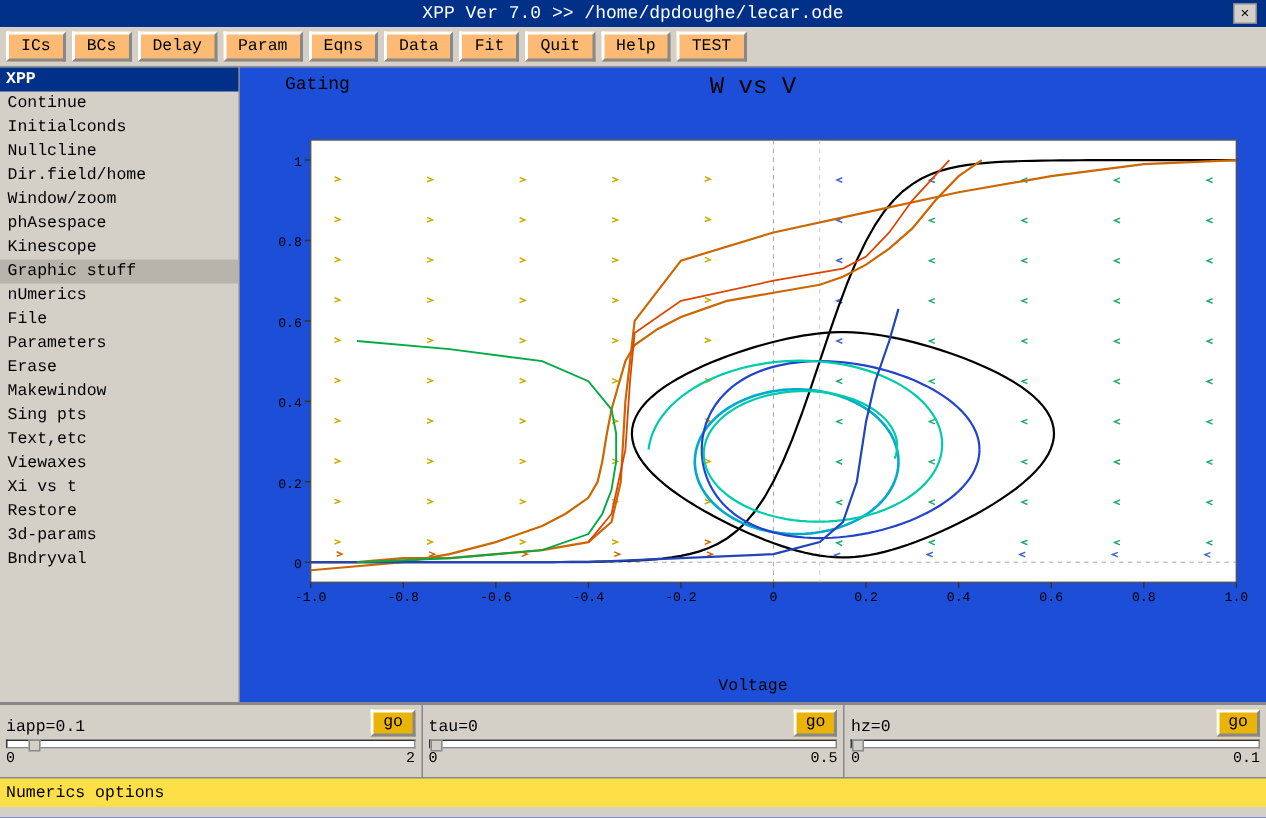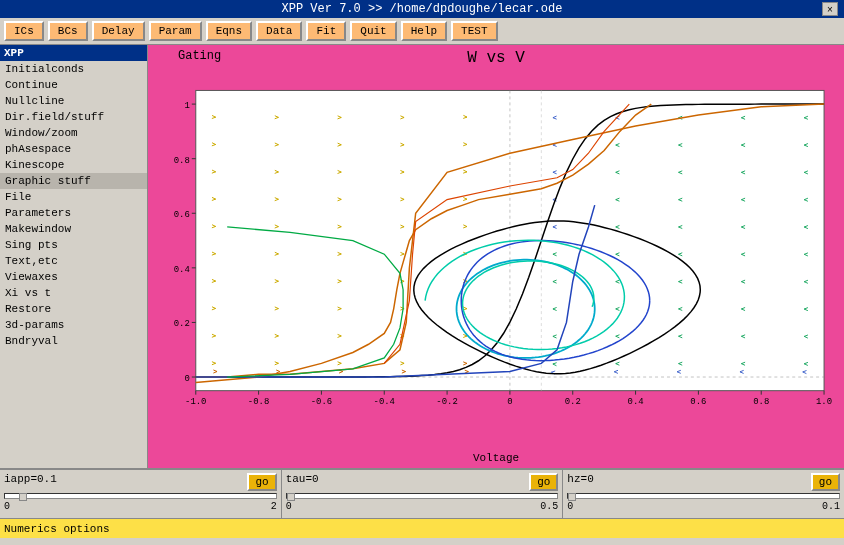--- a/index.html
+++ b/index.html
@@ -48,21 +48,21 @@
       padding: 2px 8px;
       cursor: pointer;
       font-size: 11px;
       font-family: 'Courier New', monospace;
     }
     .main-area {
       display: flex;
       height: calc(545px - 52px - 70px);
     }
     .sidebar {
-      width: 148px;
+      width: 160px;
       background: #d4d0c8;
       border-right: 1px solid #888;
       display: flex;
       flex-direction: column;
     }
     .sidebar-header {
       background: #003087;
       color: white;
       padding: 2px 4px;
       font-size: 11px;
@@ -74,21 +74,21 @@
       font-size: 11px;
       color: #000;
       border: 1px solid transparent;
     }
     .sidebar-item.active {
       background: #b8b4ac;
       font-family: Liberation Mono, monospace;
     }
     .plot-area {
       flex: 1;
-      background: #ec4899;
+      background: #1d4ed8;
       position: relative;
       overflow: hidden;
     }
     .plot-title-left {
       position: absolute;
       top: 4px;
       left: 30px;
       font-size: 12px;
       color: #000;
     }
@@ -130,21 +130,21 @@
       flex: 1;
       border-right: 1px solid #888;
       padding: 3px 4px;
       display: flex;
       flex-direction: column;
       gap: 2px;
     }
     .slider-panel:last-child { border-right: none; }
     .slider-top {
       display: flex;
-      align-items: flex-start;
+      align-items: flex-end;
       gap: 4px;
     }
     .slider-label {
       font-size: 11px;
       flex: 1;
     }
     .go-btn {
       background: #eab308;
       border: 2px solid;
       border-color: #fff #888 #888 #fff;
@@ -205,30 +205,32 @@
     <button class="toolbar-btn">Quit</button>
     <button class="toolbar-btn">Help</button>
     <button class="toolbar-btn">TEST</button>
   </div>
 
 <div class="main-area">
 
   <div class="sidebar">
     <div class="sidebar-header">XPP</div>
     <div id="sidebar-items">
+        <div class="sidebar-item">Continue</div>
         <div class="sidebar-item">Initialconds</div>
-        <div class="sidebar-item">Continue</div>
         <div class="sidebar-item">Nullcline</div>
-        <div class="sidebar-item">Dir.field/stuff</div>
+        <div class="sidebar-item">Dir.field/home</div>
         <div class="sidebar-item">Window/zoom</div>
         <div class="sidebar-item">phAsespace</div>
         <div class="sidebar-item">Kinescope</div>
         <div class="sidebar-item active">Graphic stuff</div>
+        <div class="sidebar-item">nUmerics</div>
         <div class="sidebar-item">File</div>
         <div class="sidebar-item">Parameters</div>
+        <div class="sidebar-item">Erase</div>
         <div class="sidebar-item">Makewindow</div>
         <div class="sidebar-item">Sing pts</div>
         <div class="sidebar-item">Text,etc</div>
         <div class="sidebar-item">Viewaxes</div>
         <div class="sidebar-item">Xi vs t</div>
         <div class="sidebar-item">Restore</div>
         <div class="sidebar-item">3d-params</div>
         <div class="sidebar-item">Bndryval</div>
       </div>
   </div>

